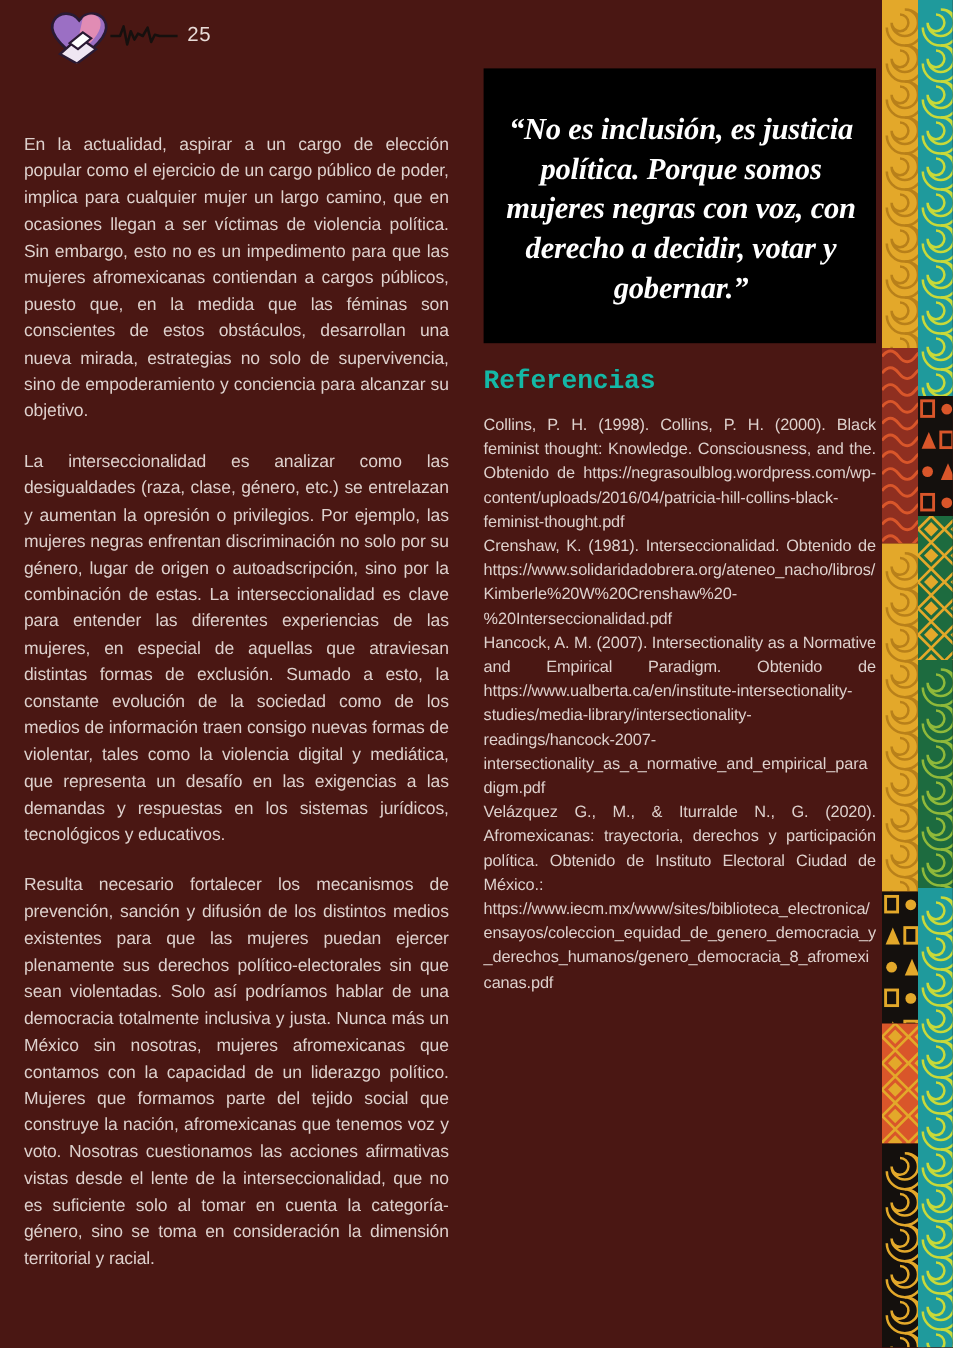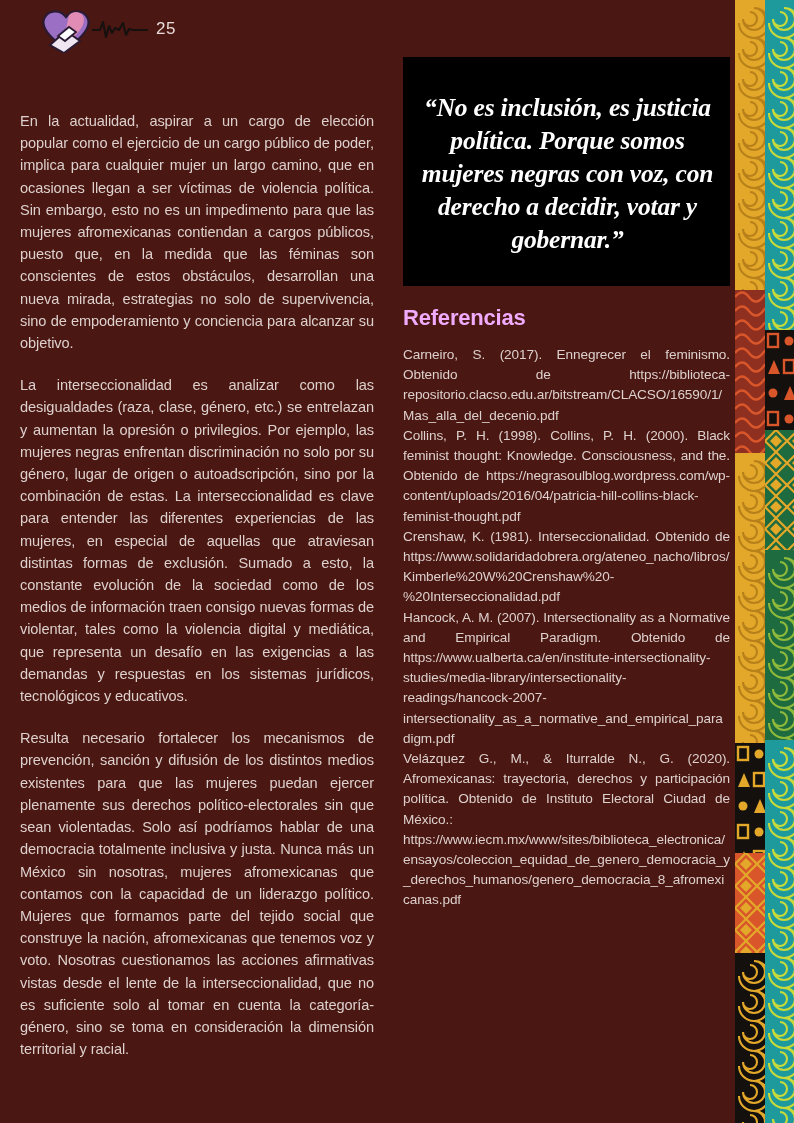--- a/index.html
+++ b/index.html
@@ -94,26 +94,26 @@
     font-style: italic;
     font-size: 25.5px;
     line-height: 33px;
     text-align: center;
     margin: 0;
     letter-spacing: -0.2px;
   }
 
   
   .ref-heading {
-    color: #f0abfc;
+    color: #14b8a6;
     font-size: 22px;
     font-weight: bold;
     margin: 0 0 14px 0;
     letter-spacing: -0.2px;
-    font-family: Liberation Sans, sans-serif;
+    font-family: Liberation Mono, monospace;
   }
   .ref-list {
     list-style: none;
     margin: 0;
     padding: 0;
   }
   .ref-item {
     color: #ded1cd;
     font-size: 13.6px;
     line-height: 20.2px;
@@ -170,21 +170,20 @@
     <p class="body-par">Resulta necesario fortalecer los mecanismos de prevención, sanción y difusión de los distintos medios existentes para que las mujeres puedan ejercer plenamente sus derechos político-electorales sin que sean violentadas. Solo así podríamos hablar de una democracia totalmente inclusiva y justa. Nunca más un México sin nosotras, mujeres afromexicanas que contamos con la capacidad de un liderazgo político. Mujeres que formamos parte del tejido social que construye la nación, afromexicanas que tenemos voz y voto. Nosotras cuestionamos las acciones afirmativas vistas desde el lente de la interseccionalidad, que no es suficiente solo al tomar en cuenta la categoría-género, sino se toma en consideración la dimensión territorial y racial.</p>
   </div>
 
   <div class="col-right">
     <div class="quote-box">
       <p class="quote-text">“No es inclusión, es justicia política. Porque somos mujeres negras con voz, con derecho a decidir, votar y gobernar.”</p>
     </div>
 
     <h2 class="ref-heading">Referencias</h2>
     <div class="ref-list">
-      <p class="ref-item">Carneiro, S. (2017). Ennegrecer el feminismo. Obtenido de https://biblioteca-repositorio.clacso.edu.ar/bitstream/CLACSO/16590/1/Mas_alla_del_decenio.pdf</p>
       <p class="ref-item">Collins, P. H. (1998). Collins, P. H. (2000). Black feminist thought: Knowledge. Consciousness, and the. Obtenido de https://negrasoulblog.wordpress.com/wp-content/uploads/2016/04/patricia-hill-collins-black-feminist-thought.pdf</p>
       <p class="ref-item">Crenshaw, K. (1981). Interseccionalidad. Obtenido de https://www.solidaridadobrera.org/ateneo_nacho/libros/Kimberle%20W%20Crenshaw%20-%20Interseccionalidad.pdf</p>
       <p class="ref-item">Hancock, A. M. (2007). Intersectionality as a Normative and Empirical Paradigm. Obtenido de https://www.ualberta.ca/en/institute-intersectionality-studies/media-library/intersectionality-readings/hancock-2007-intersectionality_as_a_normative_and_empirical_paradigm.pdf</p>
       <p class="ref-item">Velázquez G., M., &amp; Iturralde N., G. (2020). Afromexicanas: trayectoria, derechos y participación política. Obtenido de Instituto Electoral Ciudad de México.: https://www.iecm.mx/www/sites/biblioteca_electronica/ensayos/coleccion_equidad_de_genero_democracia_y_derechos_humanos/genero_democracia_8_afromexicanas.pdf</p>
     </div>
   </div>
 
   <div class="border-strip">
     <div class="strip-col a" id="strip-a">
         <div class="tile" style="height: 290px; background: rgb(227, 168, 42);">

